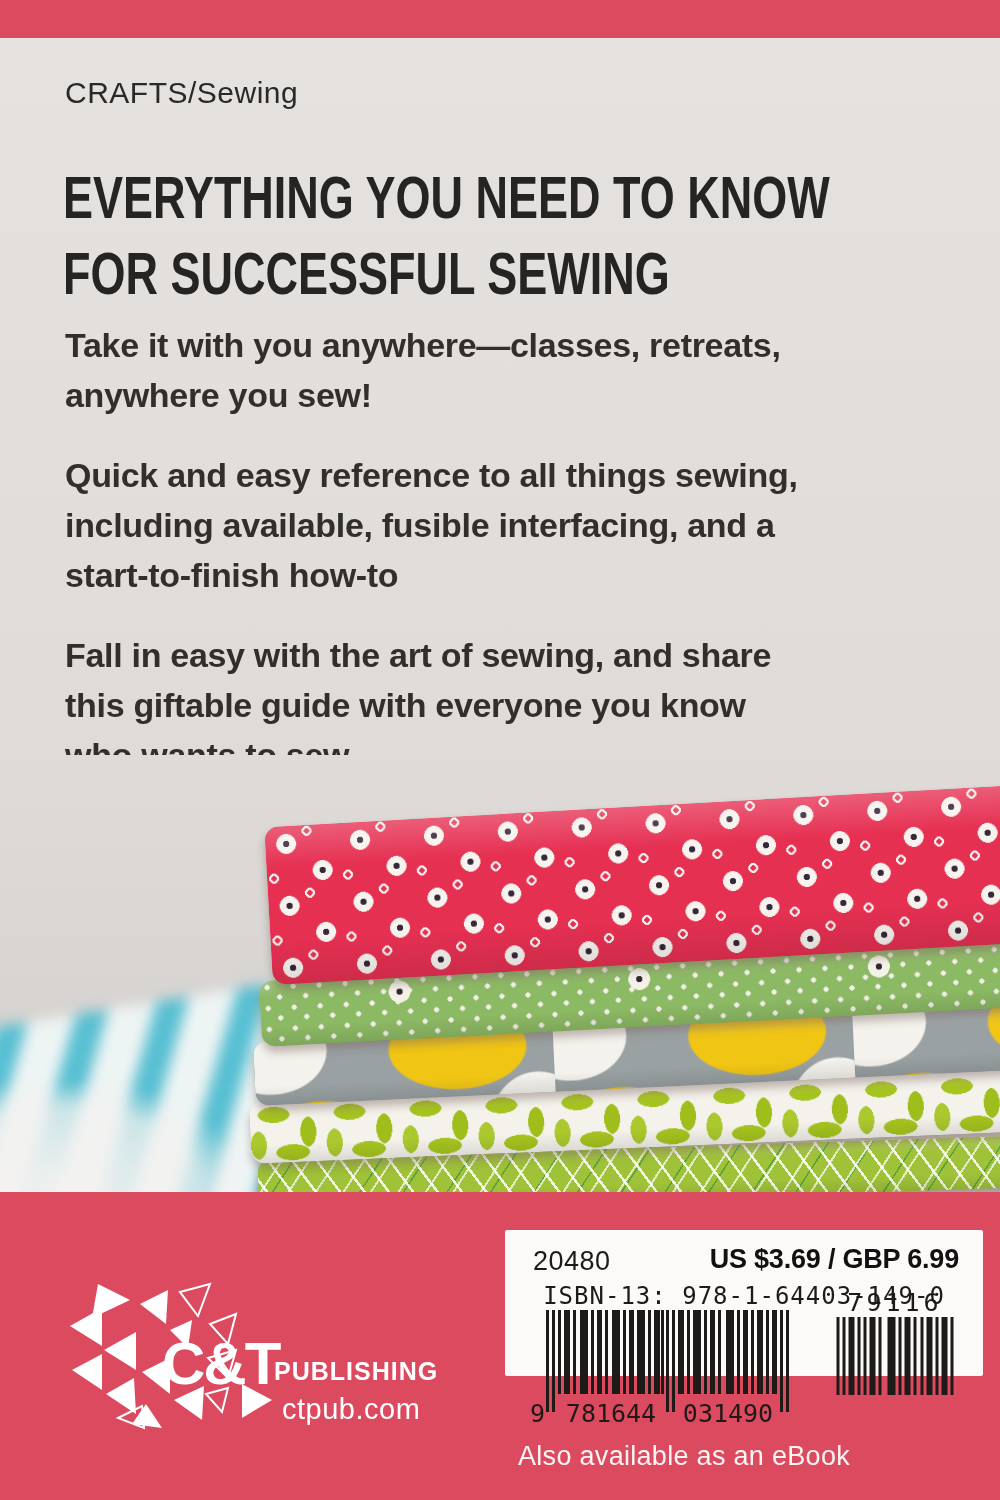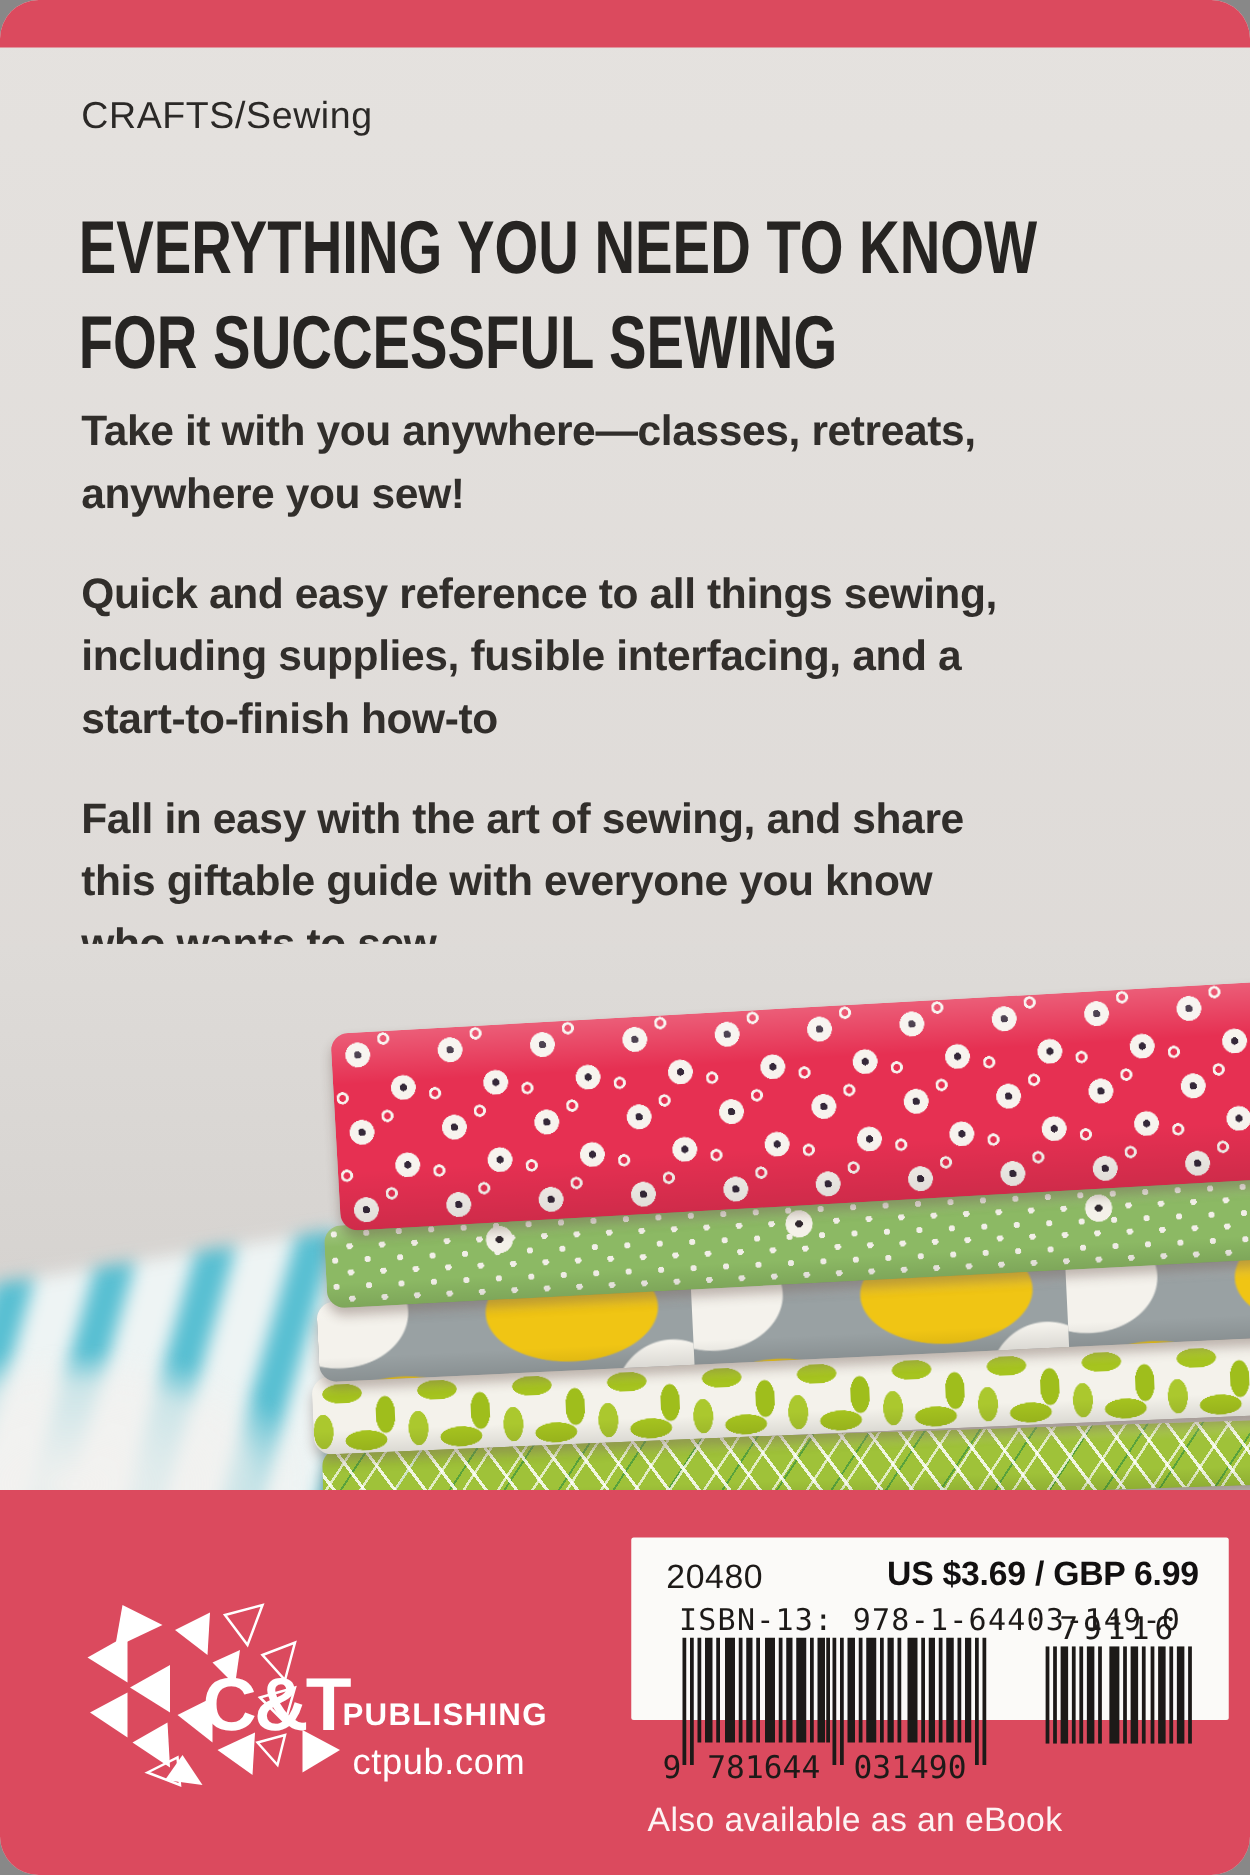--- a/index.html
+++ b/index.html
@@ -2,21 +2,20 @@
 <html><head>
 <meta charset="utf-8">
 <style>
   html,body{margin:0;padding:0;background:#888;}
   .page{
     position:relative;width:1000px;height:1500px;margin:0 auto;
     background:linear-gradient(180deg,#e6e3e0 0%,#ded And 100%);
     background:linear-gradient(180deg,#e5e2df 0%,#dcd8d5 70%,#d8d4d1 100%);
     overflow:hidden;
     font-family:"Liberation Sans",sans-serif;
-    border-radius:31px;
   }
   .band{position:absolute;left:0;width:1000px;background:#db4a5e;}
   .band.top{top:0;height:38px;}
   .band.bottom{top:1192px;height:308px;}
   .category{
     position:absolute;left:65px;top:76px;
     font-size:30px;color:#2b2927;letter-spacing:.5px;
   }
   .headline{
     position:absolute;left:63px;top:160px;
@@ -156,21 +155,21 @@
     <div>FOR SUCCESSFUL SEWING</div>
   </div>
 
   <div class="body-copy">
     <p>
       <span class="bline" style="display:block">Take it with you anywhere—classes, retreats,</span>
       <span class="bline" style="display:block">anywhere you sew!</span>
     </p>
     <p>
       <span class="bline" style="display:block">Quick and easy reference to all things sewing,</span>
-      <span class="bline" style="display:block">including supplies, fusible interfacing, and a</span>
+      <span class="bline" style="display:block">including available, fusible interfacing, and a</span>
       <span class="bline" style="display:block">start-to-finish how-to</span>
     </p>
     <p>
       <span class="bline" style="display:block">Fall in easy with the art of sewing, and share</span>
       <span class="bline" style="display:block">this giftable guide with everyone you know</span>
       <span class="bline" style="display:block">who wants to sew</span>
     </p>
   </div>
 
   <div class="photo">

